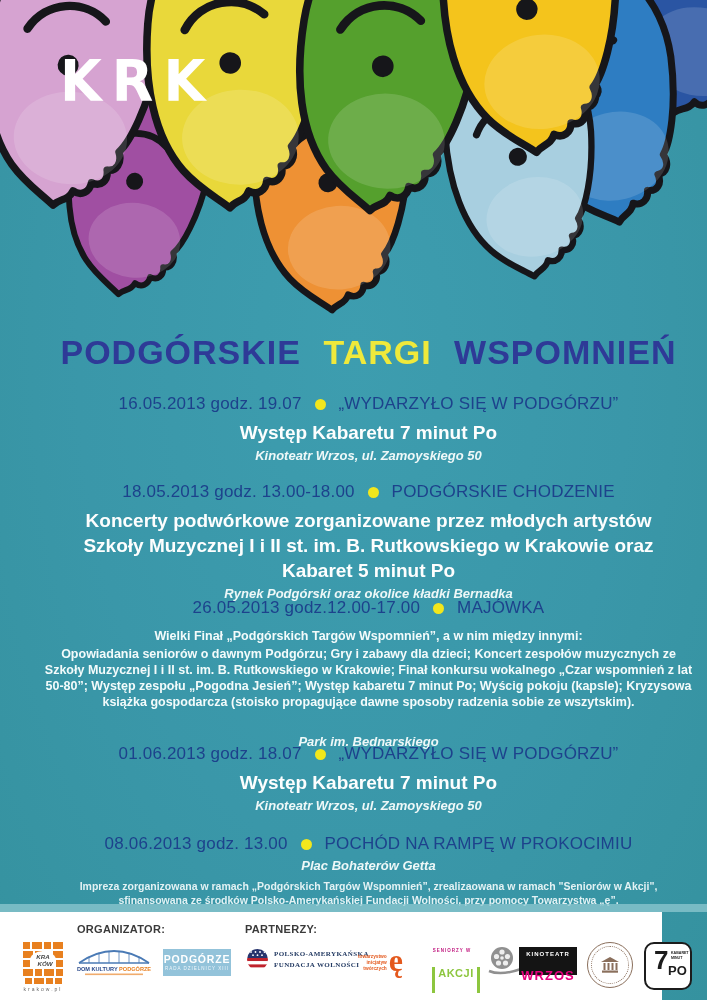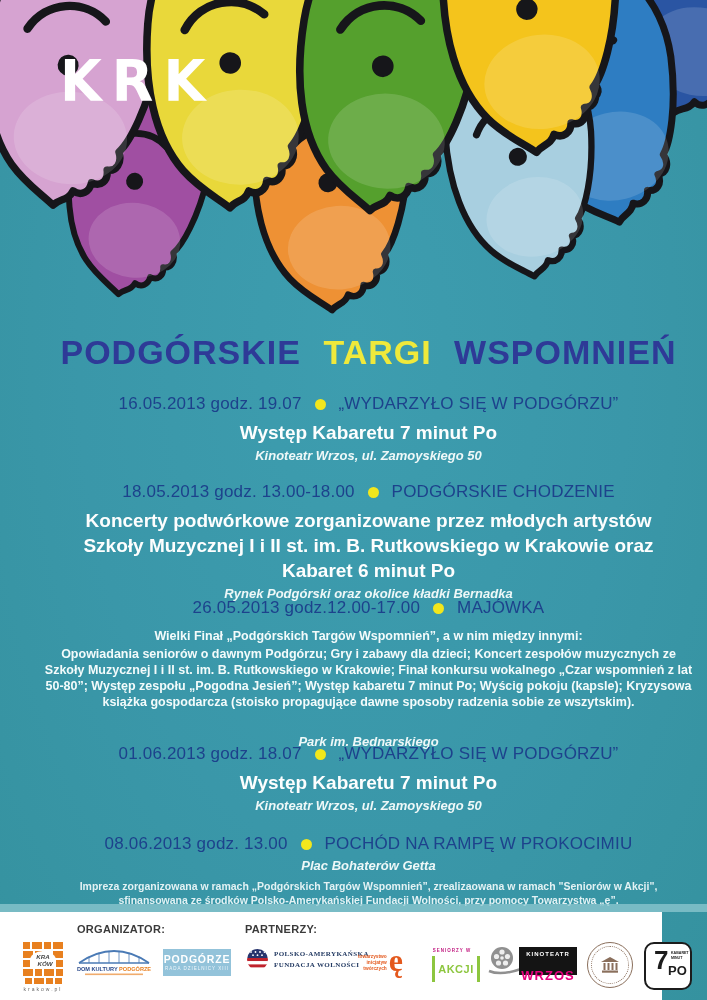--- a/index.html
+++ b/index.html
@@ -42,21 +42,21 @@
   .lg-pafw .txt{margin-left:5px;font-family:"Liberation Serif",serif;font-variant:small-caps;
     font-weight:700;color:#243b63;font-size:7px;line-height:1.5;letter-spacing:.4px;text-align:left;}
   
   .lg-e{left:358px;top:34px;display:flex;align-items:flex-start;}
   .lg-e .col{text-align:right;font-size:4.8px;font-weight:700;color:#e4591d;line-height:1.25;margin-top:8px;}
   .lg-e .glyph{font-family:"Liberation Serif",serif;font-weight:700;color:#e4591d;font-size:32px;
     line-height:.9;margin-left:2px;}
   
   .lg-akcja{left:424px;top:36px;width:56px;text-align:center;}
   .lg-akcja .top{font-size:4.5px;font-weight:700;color:#c0187f;letter-spacing:1px;}
-  .lg-akcja .row{display:flex;align-items:center;justify-content:center;margin-top:3px;padding-left:8px;}
+  .lg-akcja .row{display:flex;justify-content:center;margin-top:14px;padding-left:8px;}
   .lg-akcja .bra{width:6px;height:20px;}
   .lg-akcja .bra.l{border-left:3px solid #8dc63f;border-top:3px solid #8dc63f;border-bottom:3px solid #8dc63f;}
   .lg-akcja .bra.r{border-right:3px solid #8dc63f;border-top:3px solid #8dc63f;border-bottom:3px solid #8dc63f;}
   .lg-akcja .nm{color:#8dc63f;font-weight:700;font-size:11px;letter-spacing:.5px;padding:0 3px;}
   
   .lg-wrzos{left:485px;top:33px;display:flex;align-items:center;}
   .lg-wrzos .box{width:58px;height:28px;background:#141414;text-align:center;margin-left:-6px;}
   .lg-wrzos .l1{color:#ffffff;font-size:6px;font-weight:700;letter-spacing:1px;padding-top:4px;}
   .lg-wrzos .l2{color:#e5007d;font-size:13px;font-weight:700;letter-spacing:1px;margin-top:11px;}
   
@@ -115,21 +115,21 @@
     <div class="edesc">Występ Kabaretu 7 minut Po</div>
     <div class="evenue">Kinoteatr Wrzos, ul. Zamoyskiego 50</div>
   </div>
 
   <div class="sec" style="top:482px">
     <div class="event-head">
       <span>18.05.2013 godz. 13.00-18.00</span>
       <span class="dot"></span>
       <span>PODGÓRSKIE CHODZENIE</span>
     </div>
-    <div class="edesc">Koncerty podwórkowe zorganizowane przez młodych artystów Szkoły Muzycznej I i II st. im. B. Rutkowskiego w Krakowie oraz Kabaret 6 minut Po</div>
+    <div class="edesc">Koncerty podwórkowe zorganizowane przez młodych artystów Szkoły Muzycznej I i II st. im. B. Rutkowskiego w Krakowie oraz Kabaret 5 minut Po</div>
     <div class="evenue">Rynek Podgórski oraz okolice kładki Bernadka</div>
   </div>
 
   <div class="sec" style="top:598px">
     <div class="event-head">
       <span>26.05.2013 godz.12.00-17.00</span>
       <span class="dot"></span>
       <span>MAJÓWKA</span>
     </div>
     <div class="esmall intro">Wielki Finał „Podgórskich Targów Wspomnień”, a w nim między innymi:</div>

